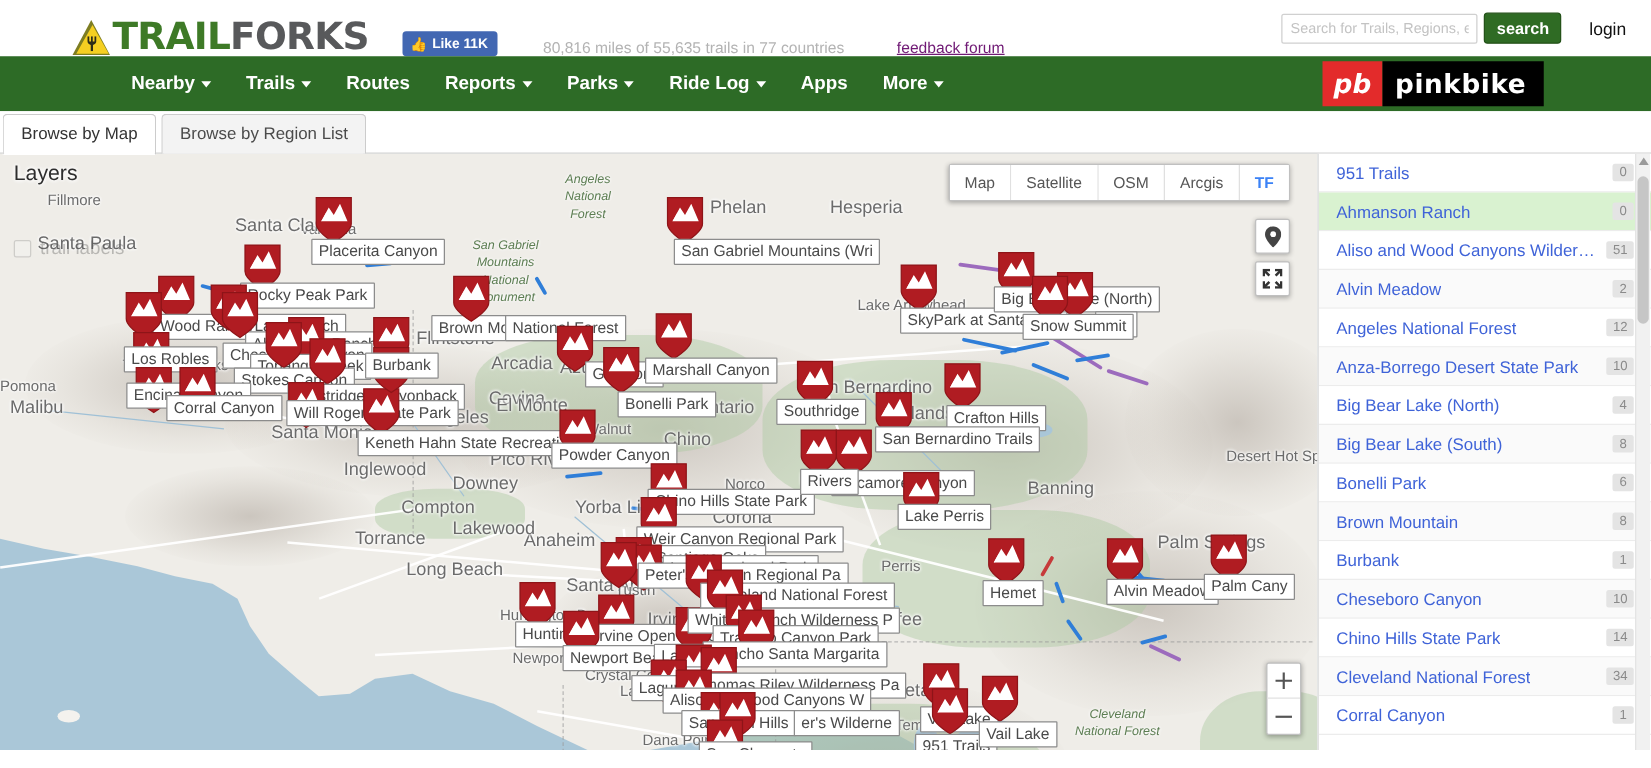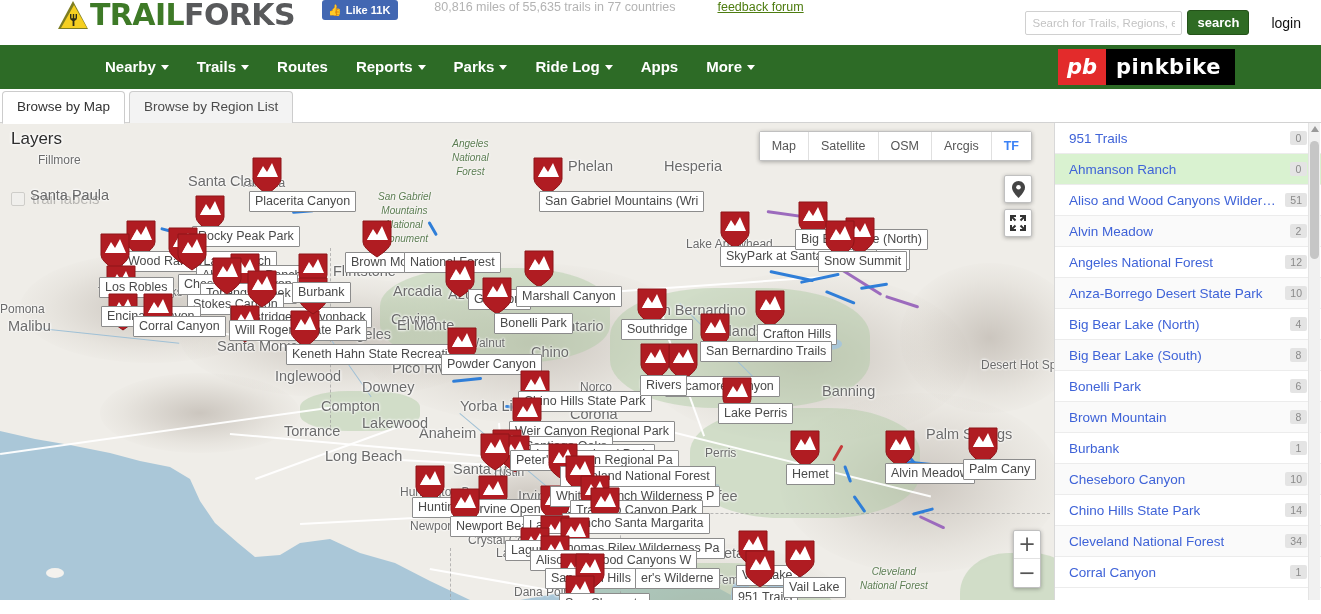--- a/index.html
+++ b/index.html
@@ -10,21 +10,21 @@
     font-family: "Liberation Sans", sans-serif;
     background: #ffffff;
   }
 
   
   #top-header {
     position: relative;
     height: 45px;
     background: #ffffff;
     display: flex;
-    align-items: flex-start;
+    align-items: flex-end;
   }
   #logo-wrap {
     display: flex; align-items: center;
     margin-left: 58px;
   }
   #logo-triangle {
     width: 31px; height: 28px;
     position: relative;
     margin-right: 1px;
   }
@@ -71,21 +71,21 @@
   #fb-like .thumb { font-size: 11px; margin-right: 4px; }
 
   #stats-text {
     margin-left: 36px;
     color: #b3b3b3;
     font-size: 12.5px;
     white-space: nowrap;
   }
   #feedback-link {
     margin-left: 42px;
-    color: #4d7c0f;
+    color: #701a75;
     font-size: 12.5px;
     text-decoration: underline;
     cursor: pointer;
     white-space: nowrap;
   }
 
   #header-right {
     position: absolute; right: 0; top: 0;
     height: 45px;
     display: flex; align-items: center;

